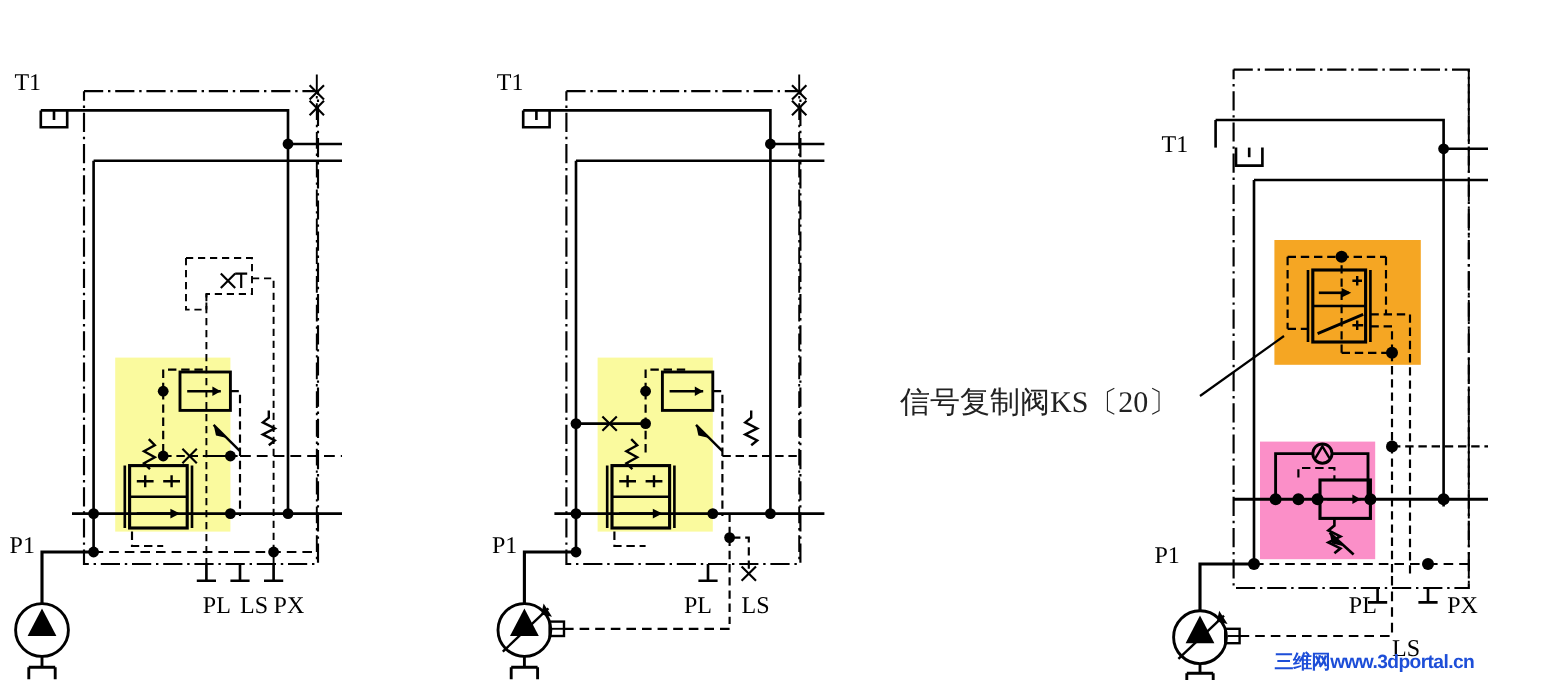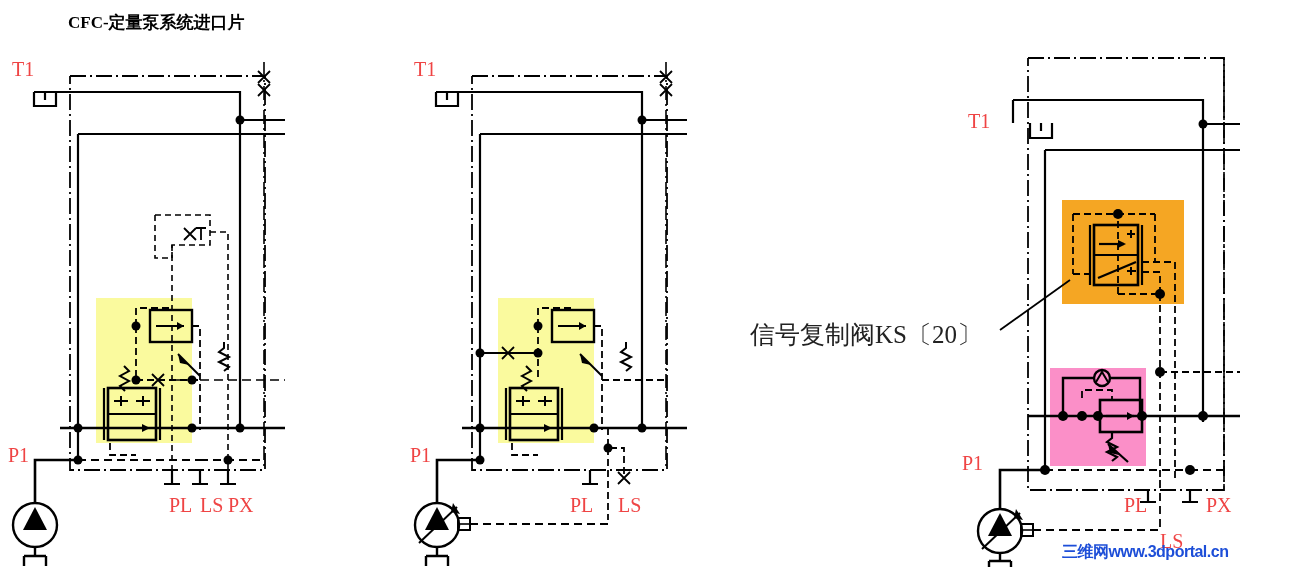--- a/index.html
+++ b/index.html
@@ -29,21 +29,21 @@
     white-space: nowrap;
     letter-spacing: 0px;
   }
   #title-1 { left: 68px;  top: 11px; }
   #title-2 { left: 500px; top: 11px; }
 
   .port-label {
     position: absolute;
     font-family: "Liberation Serif", "DejaVu Serif", serif;
     font-size: 20px;
-    color: #ef4444;
+    color: #000000;
     white-space: nowrap;
   }
   .annot-label {
     position: absolute;
     font-family: "Liberation Serif", "DejaVu Serif", serif;
     font-size: 25px;
     color: #222222;
     white-space: nowrap;
   }
   .watermark {
@@ -156,21 +156,20 @@
       </g>
 
       <g stroke-width="2.2">
         <path d="M 172 470 L 172 484 M 164 484 L 180 484"></path>
         <path d="M 200 470 L 200 484 M 192 484 L 208 484"></path>
         <path d="M 228 470 L 228 484 M 220 484 L 236 484"></path>
       </g>
     </g>
   </svg>
 
-  <div class="title" id="title-1">CFC-定量泵系统进口片</div>
   <div class="port-label" style="left:12px; top:58px;">T1</div>
   <div class="port-label" style="left:8px; top:444px;">P1</div>
   <div class="port-label" style="left:169px; top:494px;">PL</div>
   <div class="port-label" style="left:200px; top:494px;">LS</div>
   <div class="port-label" style="left:228px; top:494px;">PX</div>
 
   <svg width="1290" height="567">
     <g stroke="#000" fill="none" stroke-linecap="butt">
 
       <rect x="498" y="298" width="96" height="145" fill="#FAFA9E" stroke="none"></rect>

